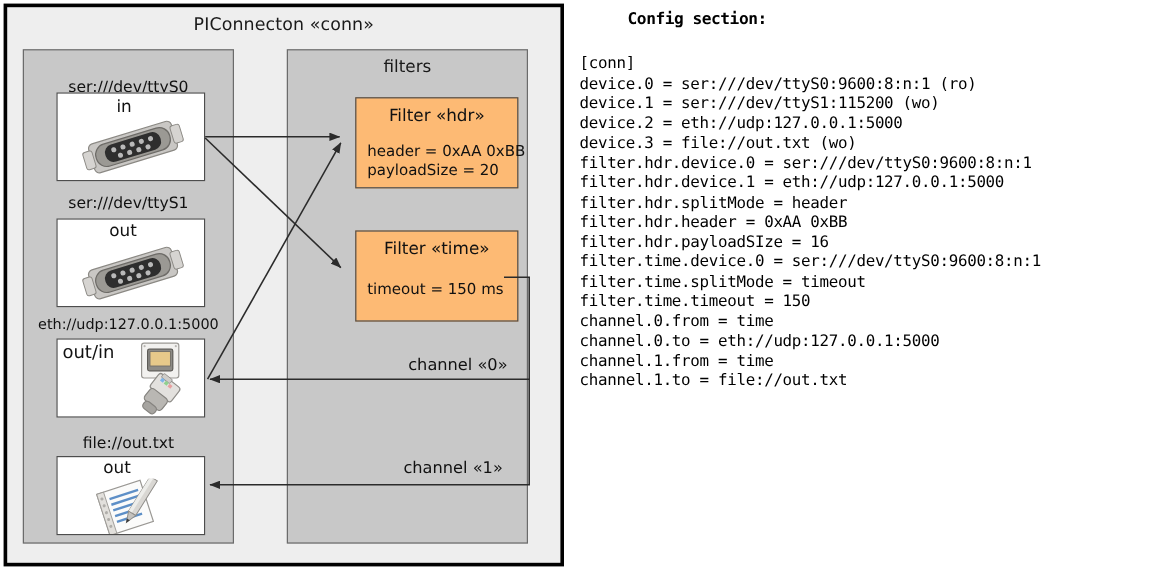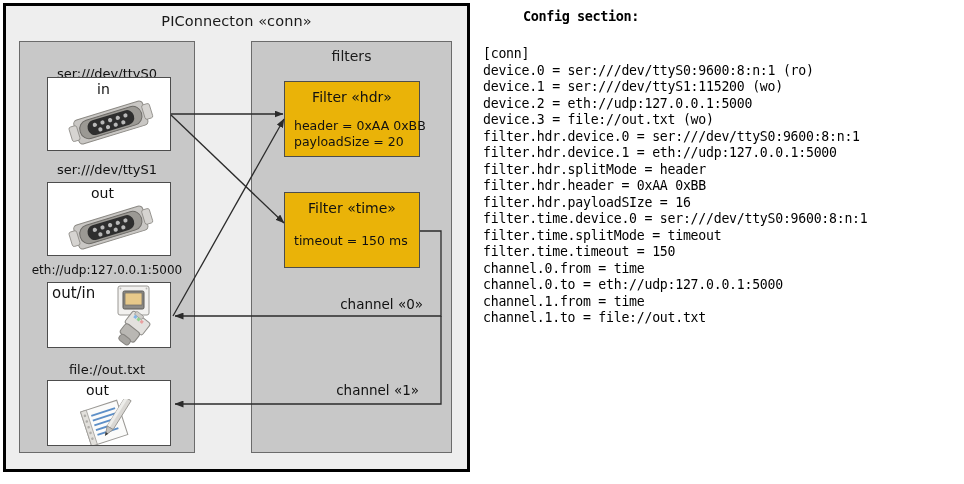--- a/index.html
+++ b/index.html
@@ -51,21 +51,21 @@
   .panel-title {
     position: absolute;
     left: 0; top: 6px;
     width: 100%;
     text-align: center;
     font-size: 14px;
     color: #1a1a1a;
   }
 
   #devices-panel { left: 16px; top: 38px; width: 176px; height: 412px; }
-  #filters-panel { left: 248px; top: 38px; width: 201px; height: 412px; }
+  #filters-panel { left: 236px; top: 38px; width: 201px; height: 412px; }
 
   
   .device-card {
     position: absolute;
     box-sizing: border-box;
     background: #ffffff;
     border: 1.5px solid #4d4d4d;
   }
   .device-label {
     position: absolute;
@@ -80,23 +80,24 @@
     position: absolute;
     font-size: 14px;
     color: #111111;
     z-index: 4;
   }
 
   
   .filter-card {
     position: absolute;
     box-sizing: border-box;
-    background: #eab308;
+    background: #fdba74;
     border: 1.5px solid #4d4d4d;
     padding: 0;
+    margin-left: 12px;
   }
   .filter-title {
     position: absolute;
     left: 0; top: 7px;
     width: 100%;
     text-align: center;
     font-size: 14px;
     color: #111111;
   }
   .filter-prop {

